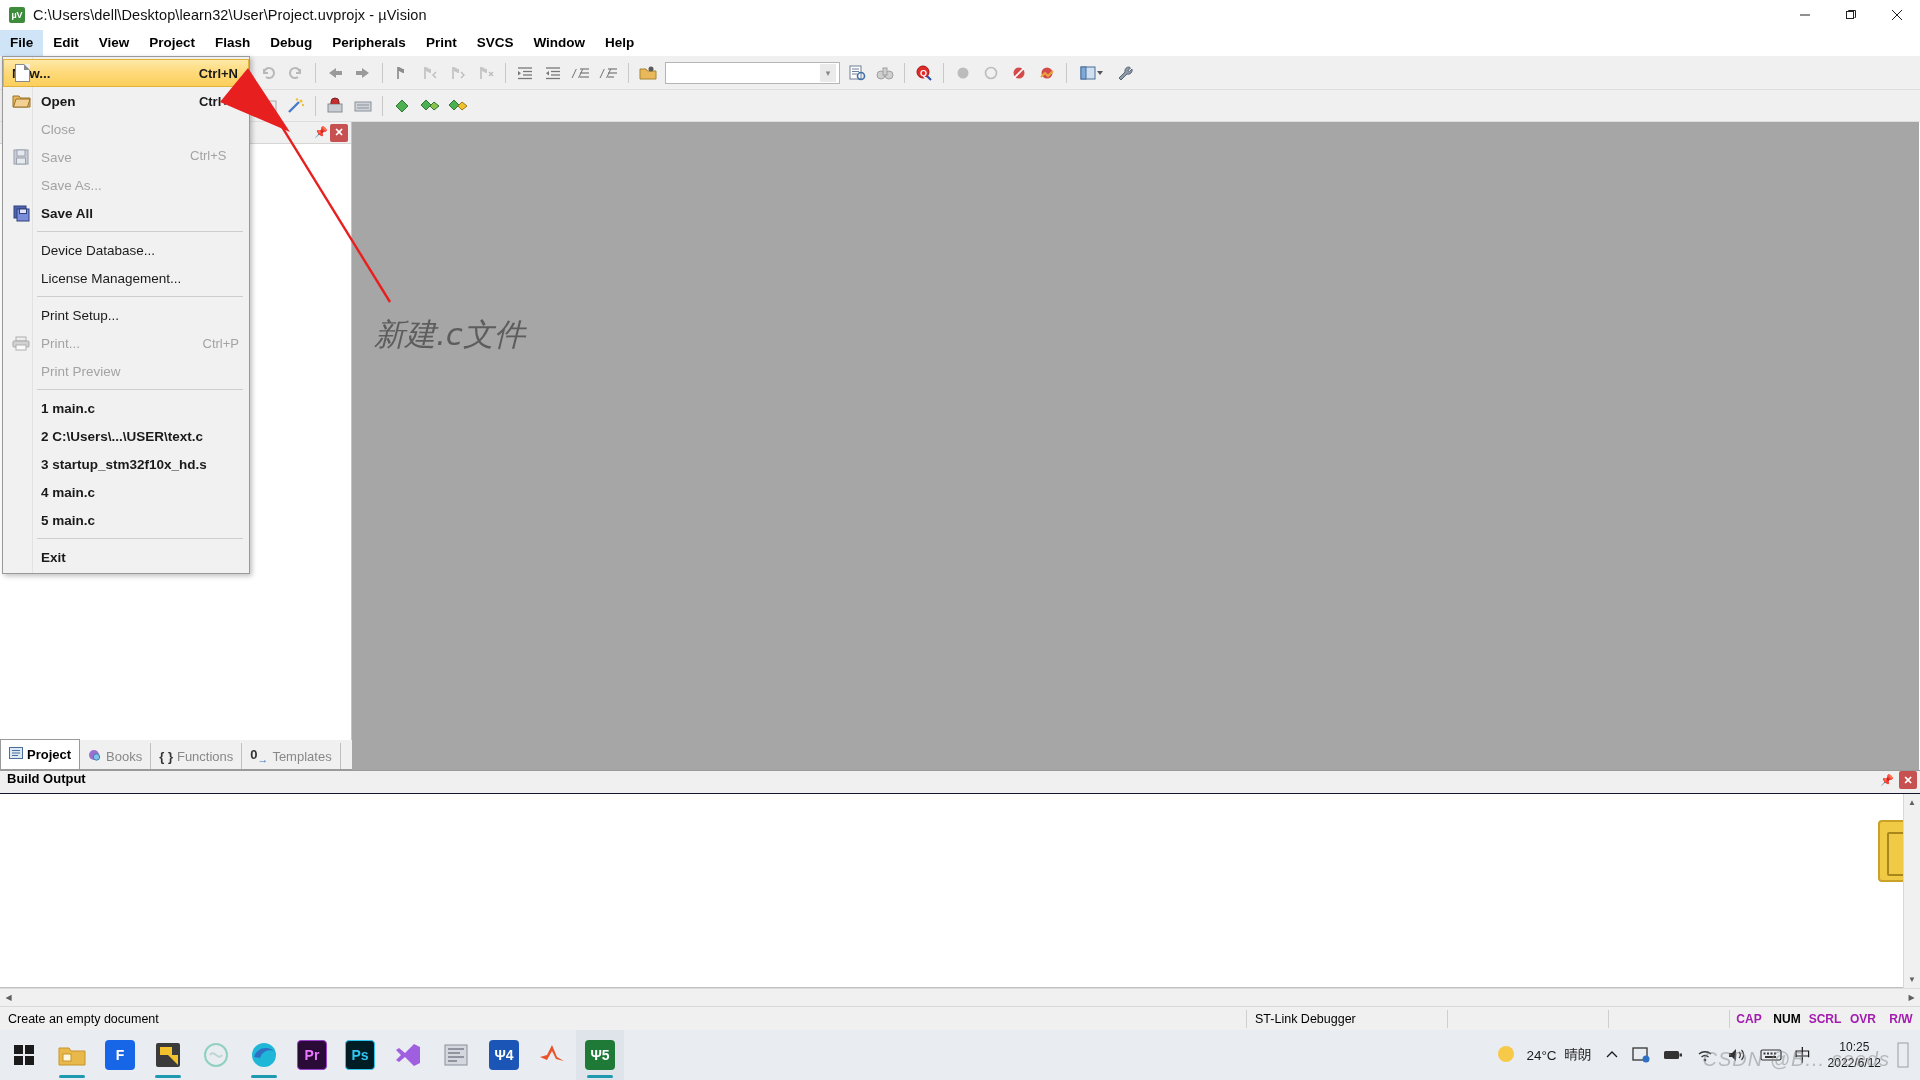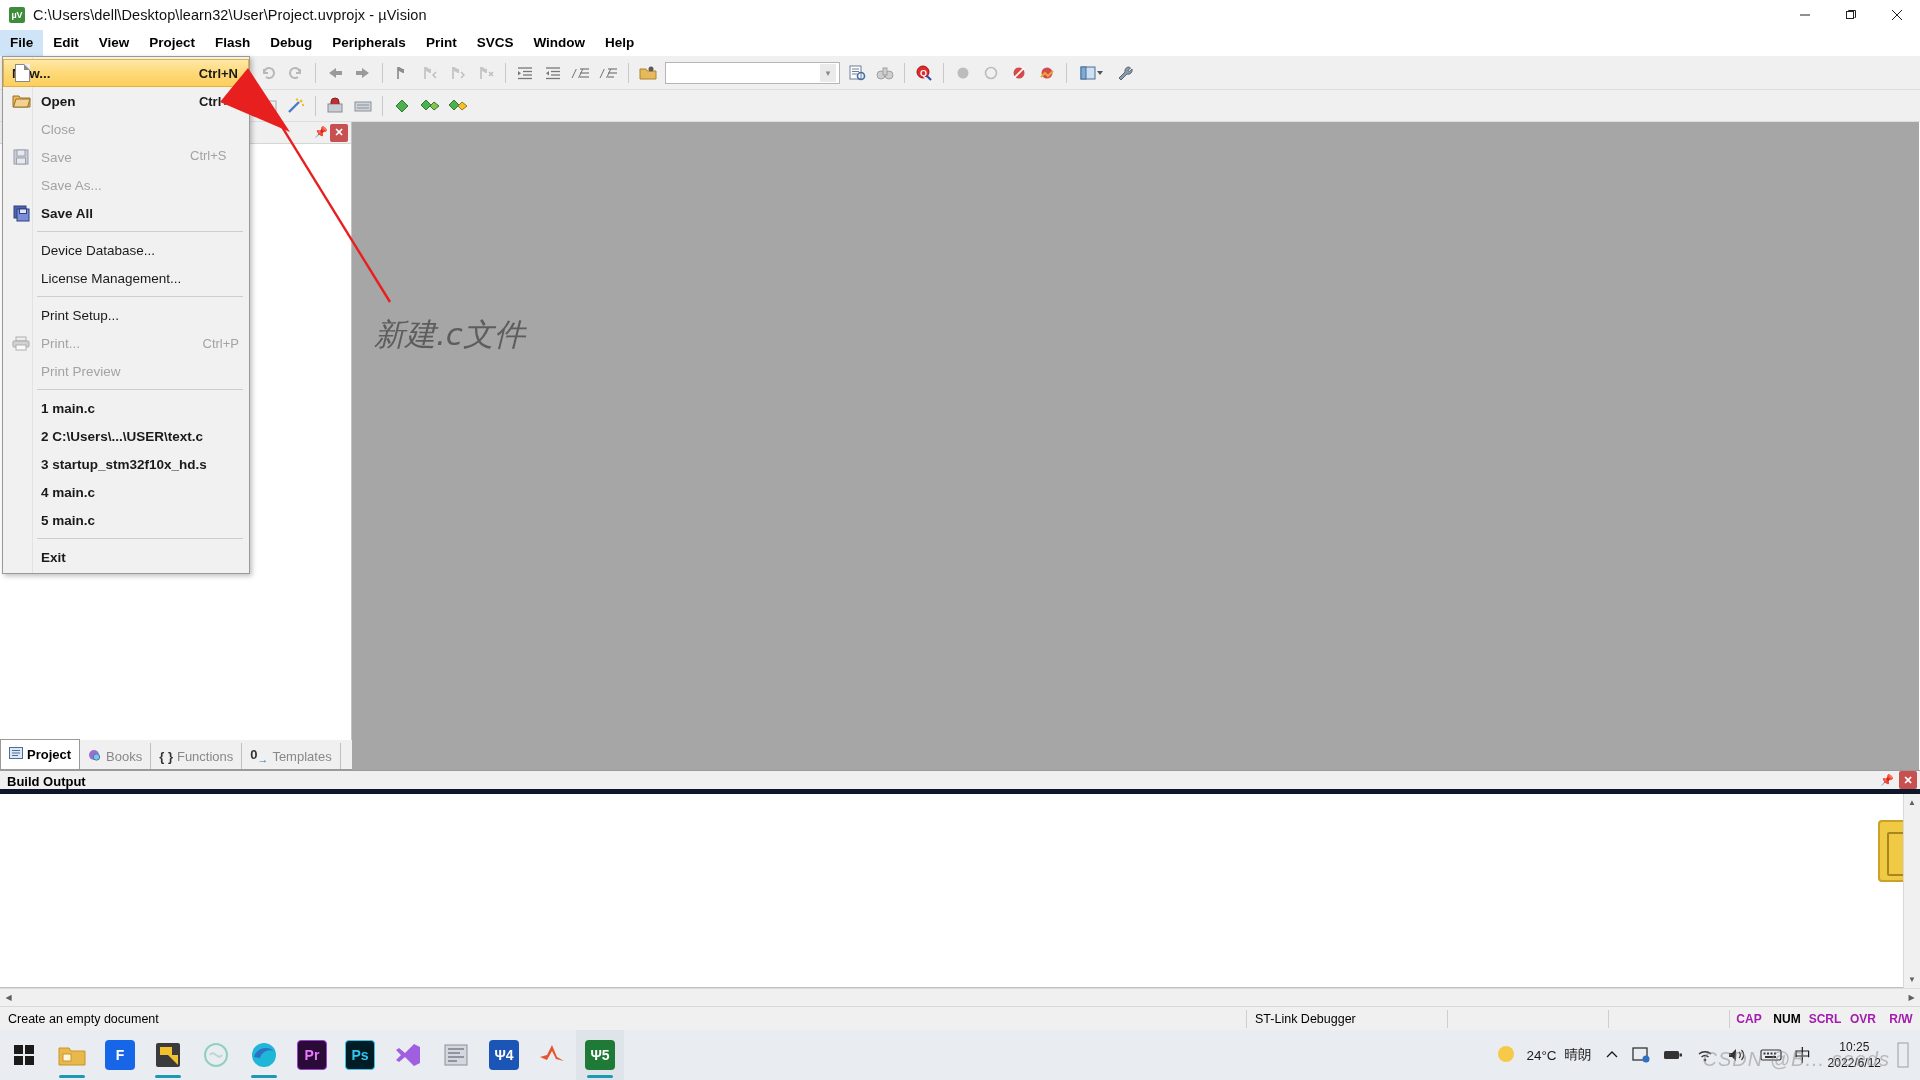--- a/index.html
+++ b/index.html
@@ -104,22 +104,22 @@
   }
   .annotation {
     position: absolute; left: 22px; top: 192px;
     font-size: 31px; color: #5d5d5d;
     font-family: "DejaVu Sans", sans-serif;
   }
 
   
   .build-header {
     position: absolute; left: 0; top: 770px; width: 1920px; height: 24px;
-    background: #f0f0f0; display: flex; align-items: flex-end;
-    border-top: 1px solid #9a9a9a; border-bottom: 5px solid #0f172a;
+    background: #f0f0f0; display: flex; align-items: flex-start;
+    border-top: 1px solid #9a9a9a; border-bottom: 1px solid #0f172a;
   }
   .build-title { font-size: 13px; font-weight: 700; color: #000; margin-left: 7px; }
   .build-ctrls { margin-left: auto; display: flex; padding-right: 3px; gap:3px; }
   .build-body {
     position: absolute; left: 0; top: 794px; width: 1920px; height: 194px;
     background: #ffffff; border-bottom:1px solid #c0c0c0;
   }
   .vscroll {
     position: absolute; right: 0; top: 794px; width: 17px; height: 194px;
     background: #f0f0f0; border-left: 1px solid #d8d8d8;

